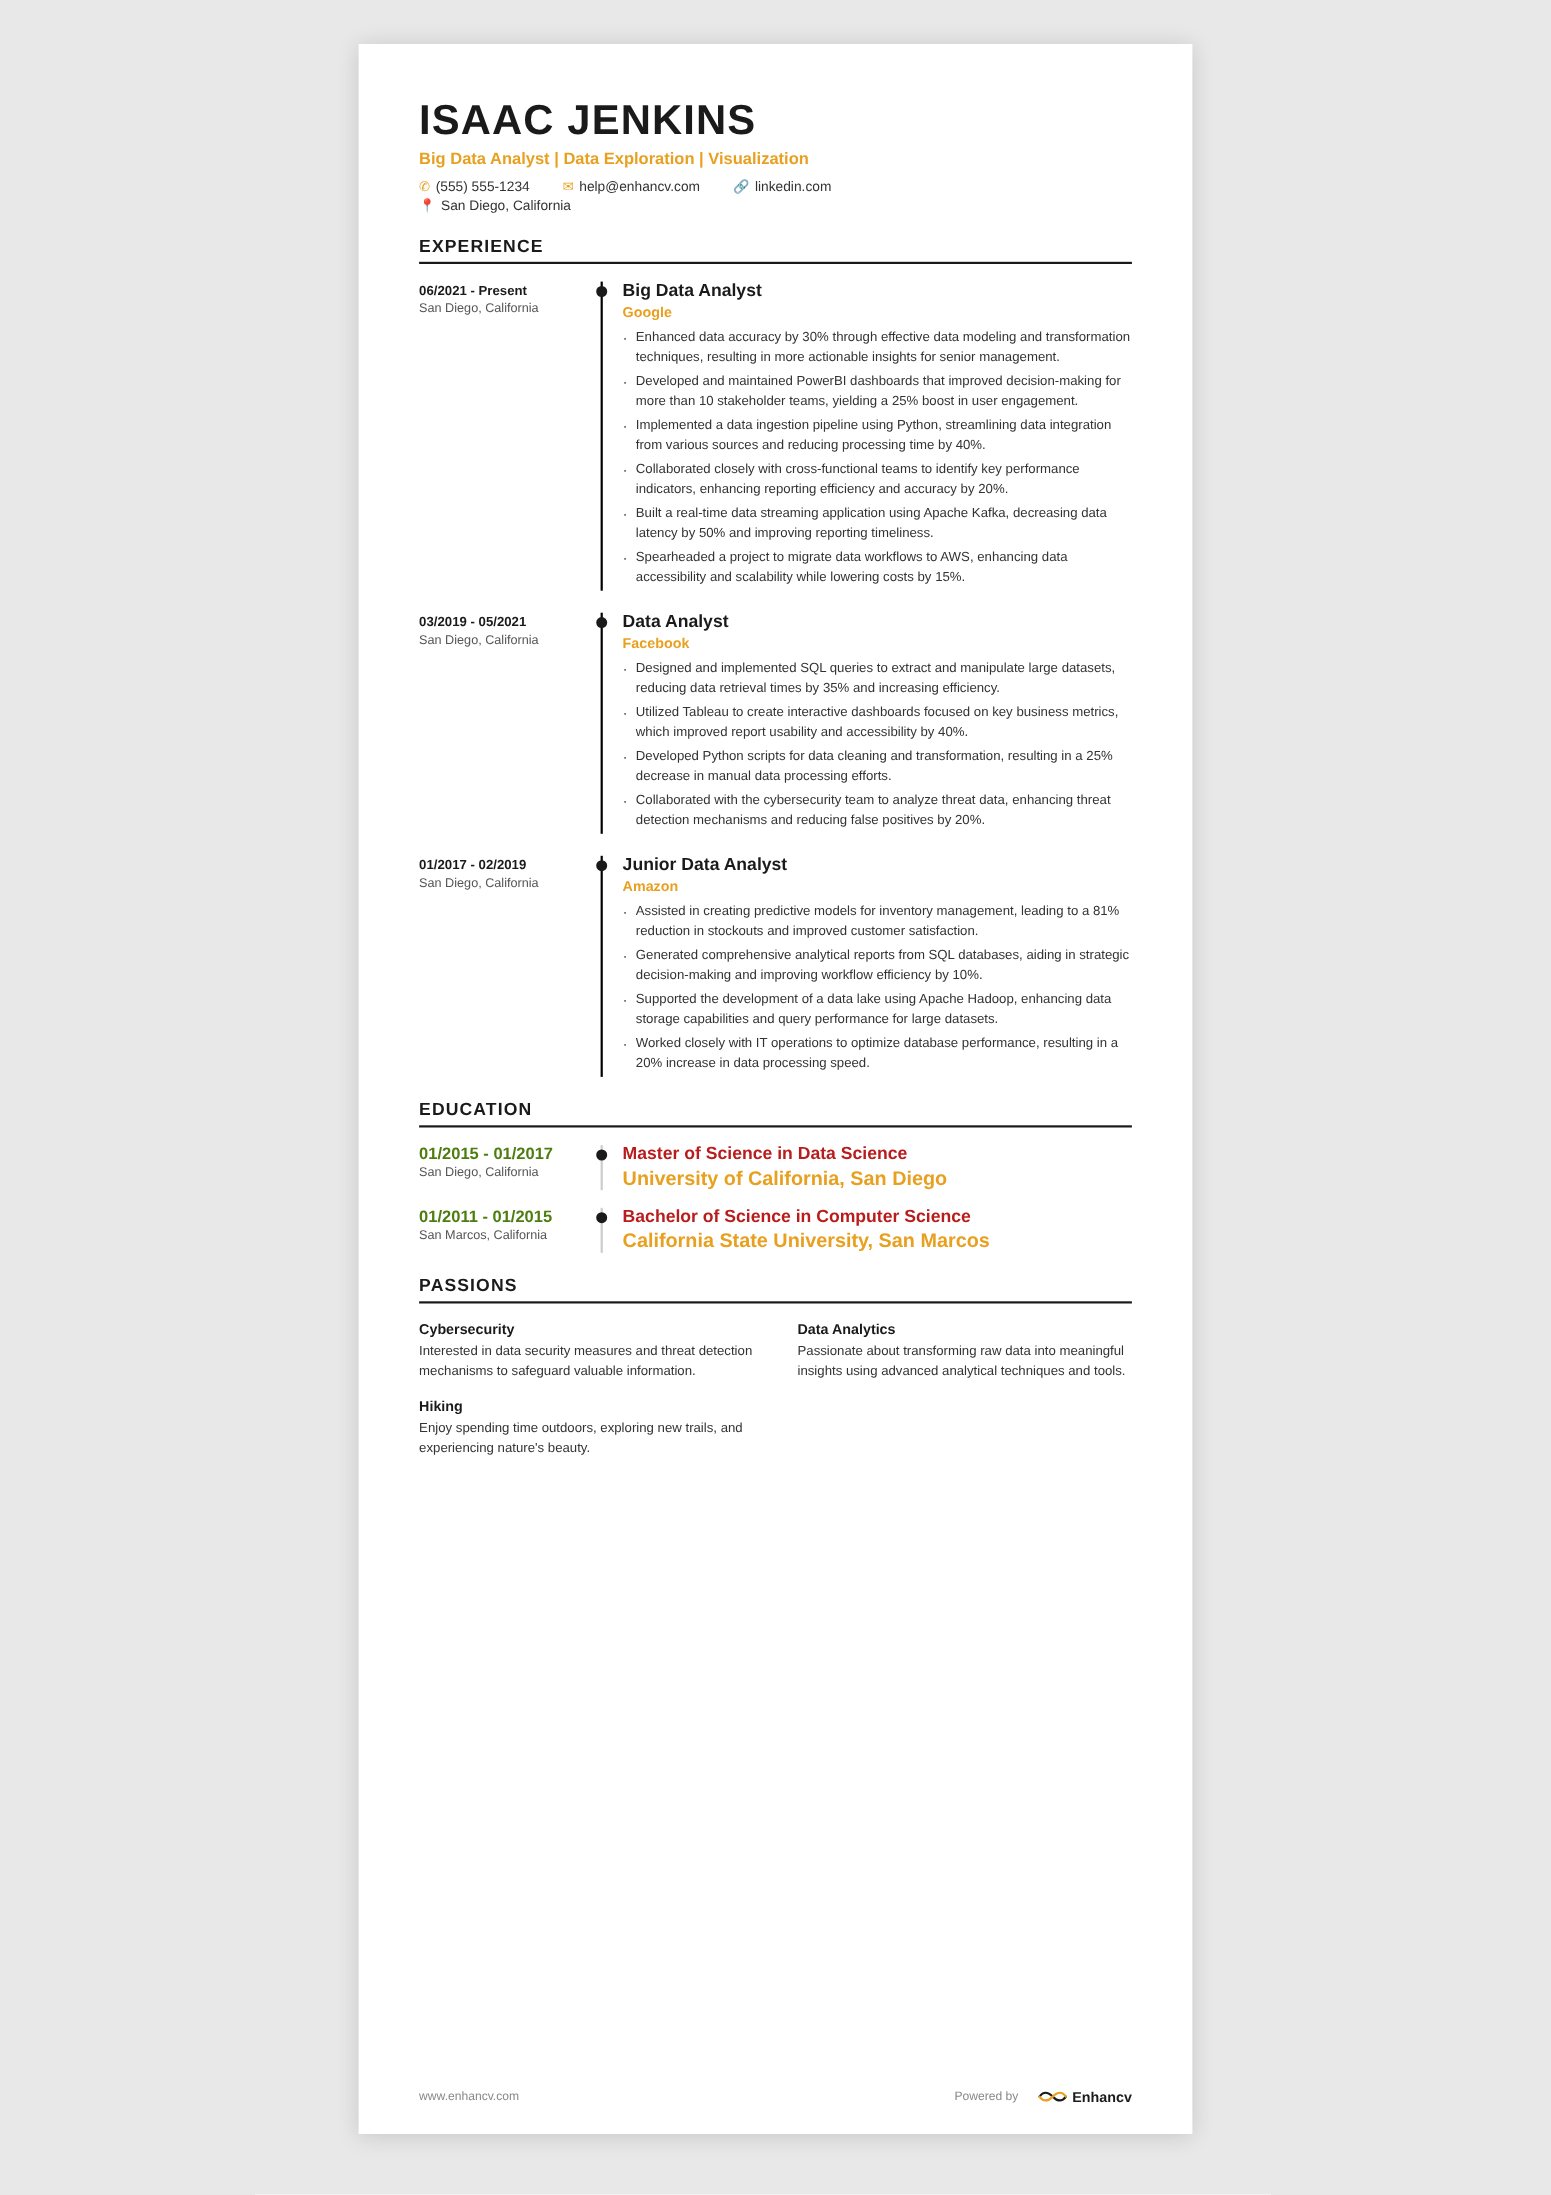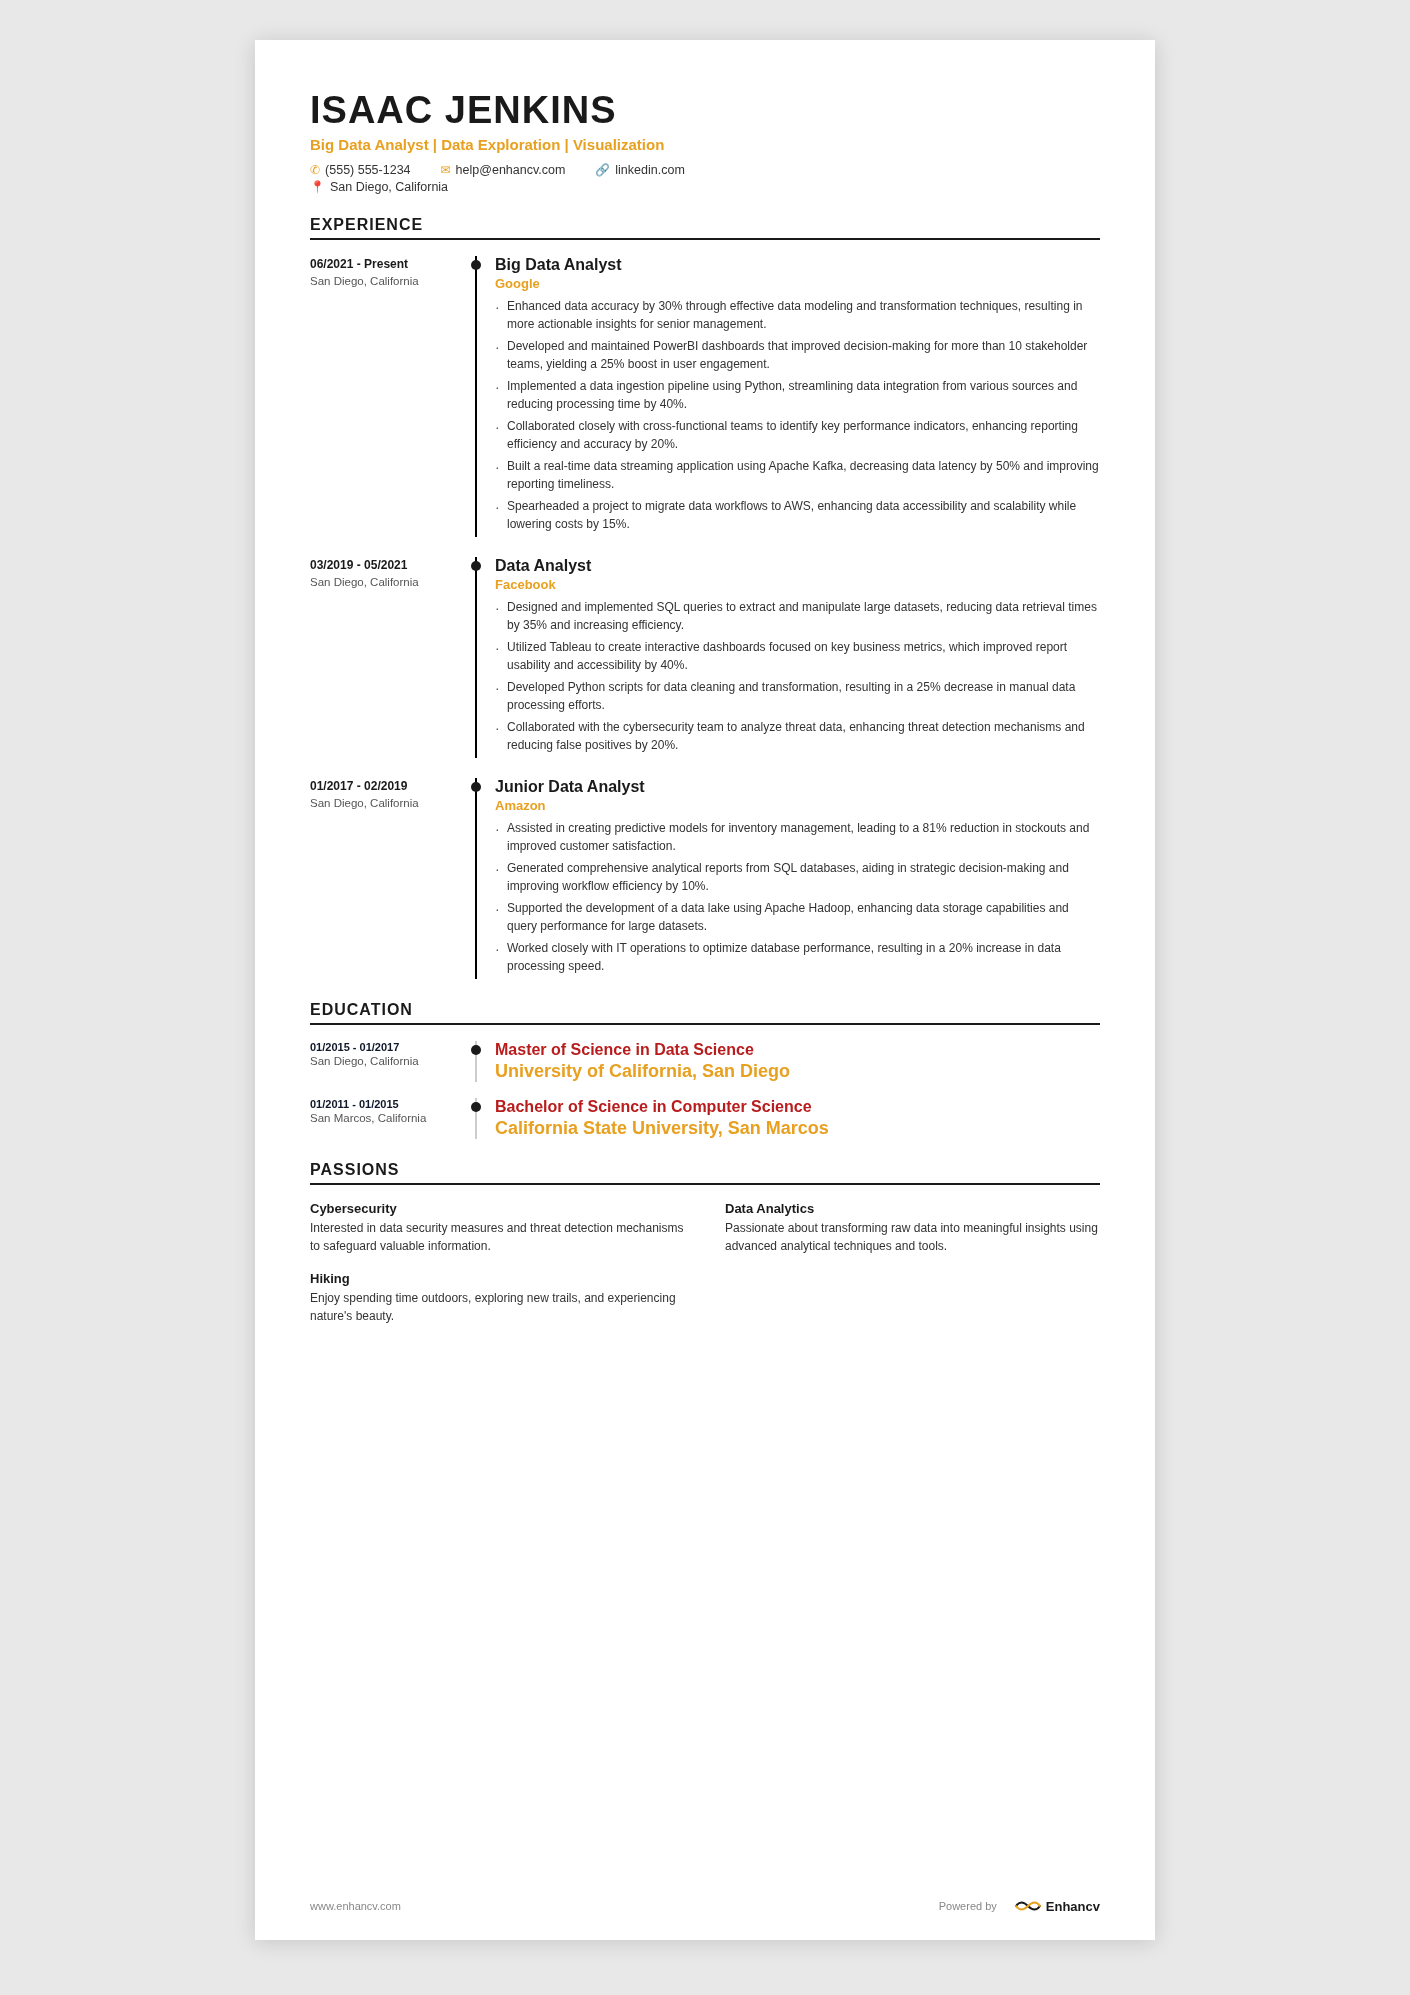--- a/index.html
+++ b/index.html
@@ -7,21 +7,21 @@
       background: #e8e8e8;
       font-family: 'Arial', sans-serif;
       display: flex;
       justify-content: center;
       align-items: flex-start;
       padding: 40px 20px;
       min-height: 1995px;
     }
     .resume-page {
       background: #fff;
-      width: 900px;
+      width: 758px;
       min-height: 1900px;
       padding: 50px 55px 60px 55px;
       position: relative;
       box-shadow: 0 2px 20px rgba(0,0,0,0.15);
     }
     
     .header { margin-bottom: 20px; }
     .name {
       font-size: 38px;
       font-weight: 900;
@@ -151,23 +151,23 @@
       margin-bottom: 16px;
       position: relative;
     }
     .edu-left {
       width: 165px;
       min-width: 165px;
       padding-right: 20px;
       position: relative;
     }
     .edu-date {
-      font-size: 11px;
-      font-weight: 700;
-      color: #0f172a;
+      font-size: 15px;
+      font-weight: 700;
+      color: #4d7c0f;
     }
     .edu-location {
       font-size: 11.5px;
       color: #555;
       margin-top: 2px;
     }
     .edu-dot {
       position: absolute;
       right: -6px;
       top: 4px;

